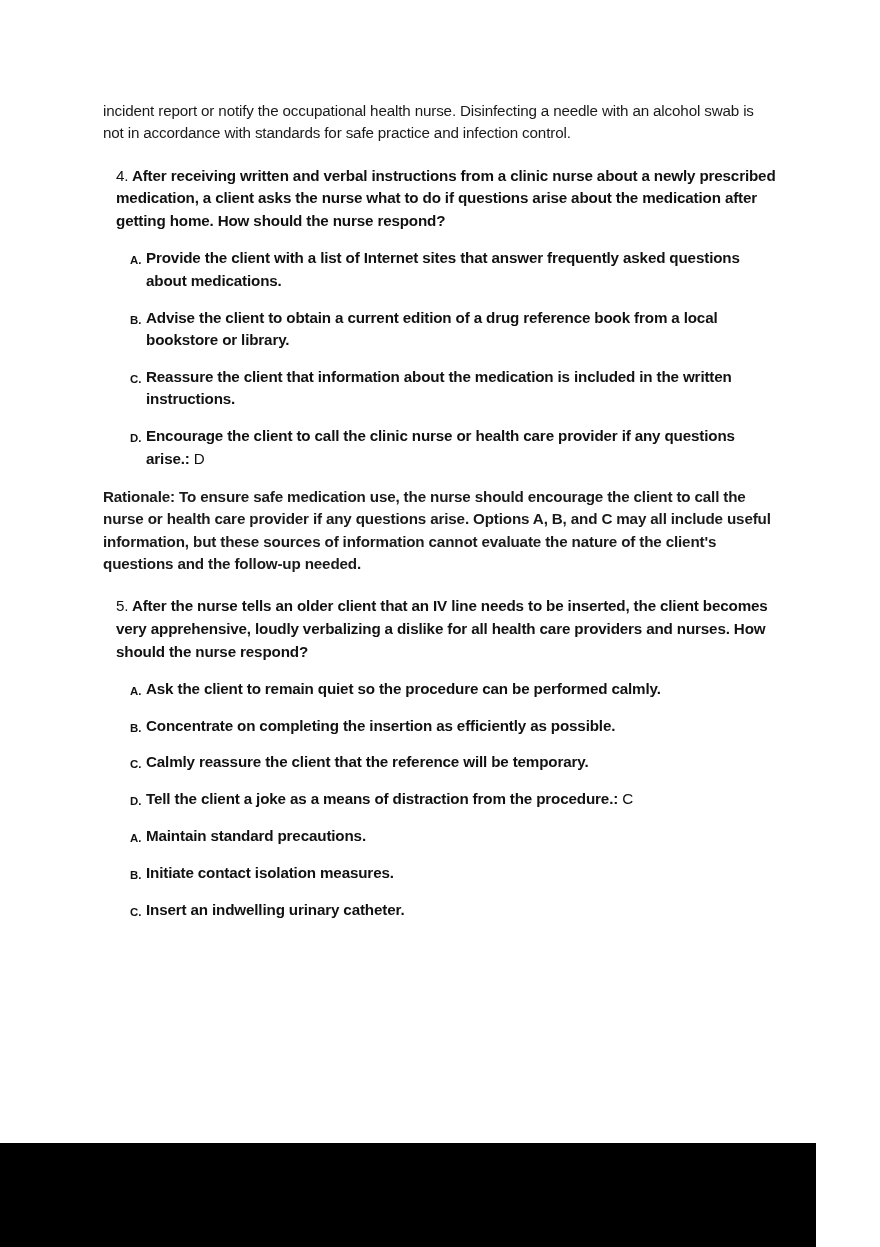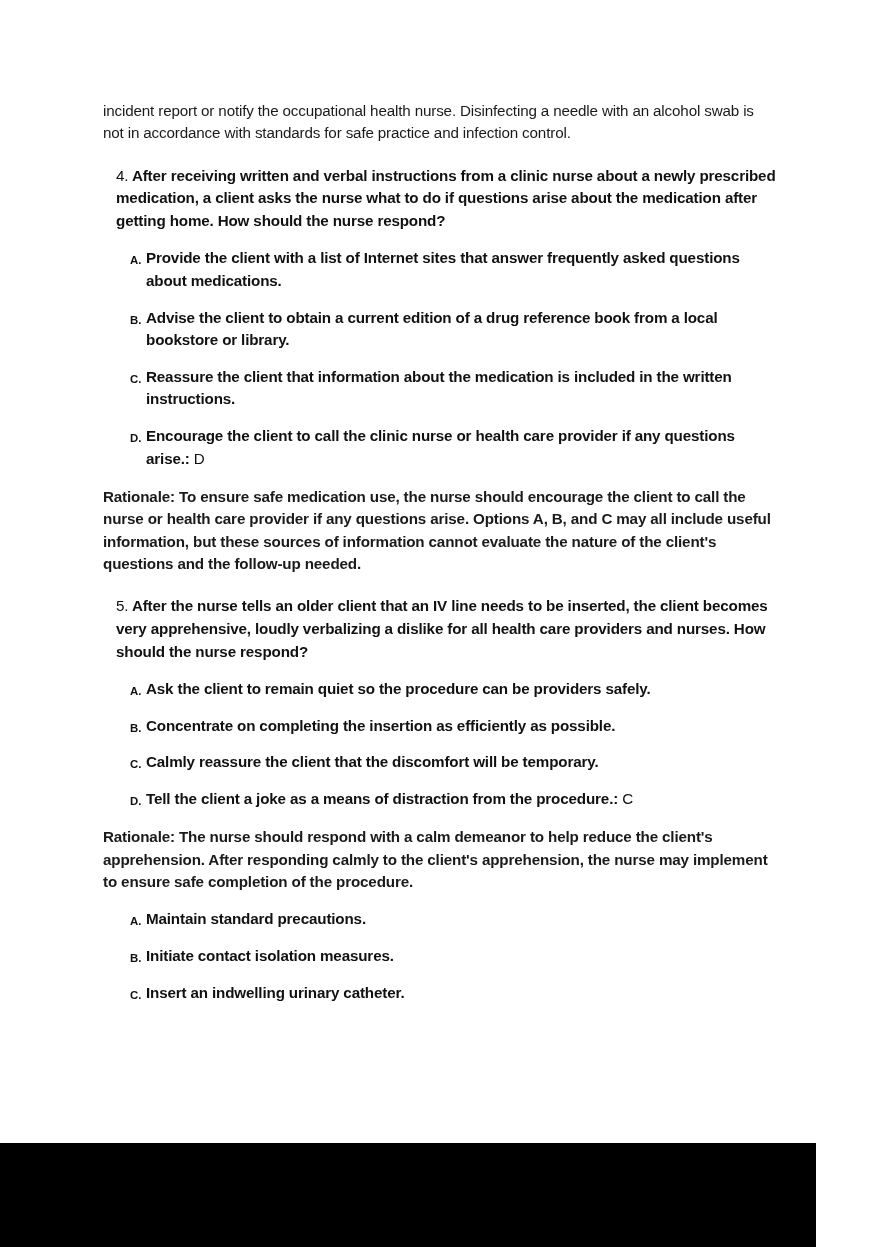--- a/index.html
+++ b/index.html
@@ -121,34 +121,33 @@
         <span class="marker">D.</span><span>Encourage the client to call the clinic nurse or health care provider if any questions arise.:</span><span class="answer-key"> D</span>
       </li>
     </ul>
 
     <p class="para gap-top">Rationale: To ensure safe medication use, the nurse should encourage the client to call the nurse or health care provider if any questions arise. Options A, B, and C may all include useful information, but these sources of information cannot evaluate the nature of the client's questions and the follow-up needed.</p>
 
     <p class="question block-gap"><span class="qnum">5.</span> <span>After the nurse tells an older client that an IV line needs to be inserted, the client becomes very apprehensive, loudly verbalizing a dislike for all health care providers and nurses. How should the nurse respond?</span></p>
 
     <ul class="options">
       <li class="option">
-        <span class="marker">A.</span><span>Ask the client to remain quiet so the procedure can be providers safely.</span><span class="answer-key"></span>
+        <span class="marker">A.</span><span>Ask the client to remain quiet so the procedure can be performed calmly.</span><span class="answer-key"></span>
       </li>
       <li class="option">
         <span class="marker">B.</span><span>Concentrate on completing the insertion as efficiently as possible.</span><span class="answer-key"></span>
       </li>
       <li class="option">
-        <span class="marker">C.</span><span>Calmly reassure the client that the discomfort will be temporary.</span><span class="answer-key"></span>
+        <span class="marker">C.</span><span>Calmly reassure the client that the reference will be temporary.</span><span class="answer-key"></span>
       </li>
       <li class="option">
         <span class="marker">D.</span><span>Tell the client a joke as a means of distraction from the procedure.:</span><span class="answer-key"> C</span>
       </li>
     </ul>
 
-    <p class="para gap-top">Rationale: The nurse should respond with a calm demeanor to help reduce the client's apprehension. After responding calmly to the client's apprehension, the nurse may implement to ensure safe completion of the procedure.</p>
 
 
     <ul class="options">
       <li class="option">
         <span class="marker">A.</span><span>Maintain standard precautions.</span>
       </li>
       <li class="option">
         <span class="marker">B.</span><span>Initiate contact isolation measures.</span>
       </li>
       <li class="option">

